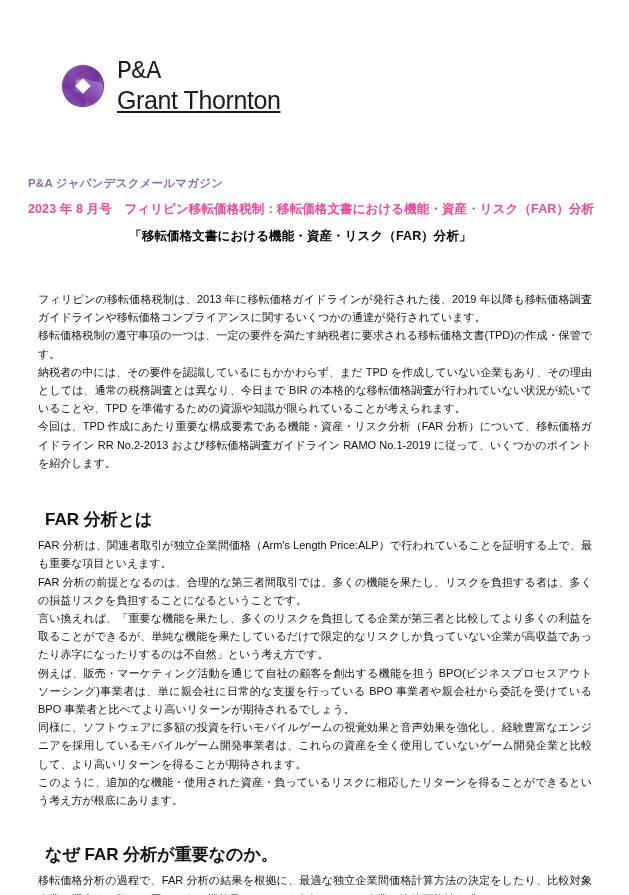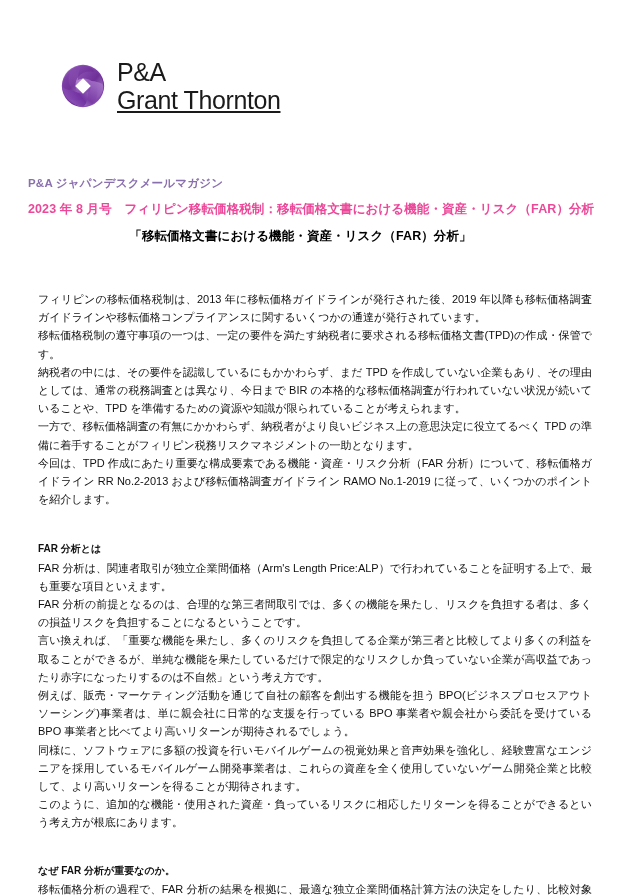--- a/index.html
+++ b/index.html
@@ -43,21 +43,21 @@
   .logo-wordmark {
     display: flex;
     flex-direction: column;
     justify-content: center;
     line-height: 1.0;
   }
   .logo-line1 {
     font-size: 25px;
     letter-spacing: -0.4px;
     color: #1a1a1a;
-    font-family: Liberation Sans, sans-serif;
+    font-family: Liberation Mono, monospace;
     line-height: 1.12;
   }
   .logo-line2 {
     font-size: 25px;
     letter-spacing: -0.4px;
     color: #1a1a1a;
     font-family: "Liberation Sans", "DejaVu Sans", sans-serif;
     line-height: 1.12;
     text-decoration: underline;
   }
@@ -107,24 +107,24 @@
     line-height: 18.2px;
     color: #111111;
     text-align: justify;
     text-justify: inter-character;
   }
   .para {
     margin: 0;
     padding: 0;
   }
   .section-head {
-    margin: 0;
+    margin: 7px;
     padding: 0;
     font-weight: bold;
-    font-size: 10px;
+    font-size: 17px;
     line-height: 18.2px;
   }
   .spacer-lg { height: 32px; }
   .spacer-md { height: 30px; }
 </style>
 </head>
 <body>
 
 <div class="page">
 
@@ -174,21 +174,20 @@
     <p class="masthead-kicker">P&amp;A ジャパンデスクメールマガジン</p>
     <p class="masthead-title">2023 年 8 月号　フィリピン移転価格税制：移転価格文書における機能・資産・リスク（FAR）分析</p>
     <p class="masthead-subtitle">「移転価格文書における機能・資産・リスク（FAR）分析」</p>
   </div>
 
   <div class="body-copy">
 
     <p class="para">フィリピンの移転価格税制は、2013 年に移転価格ガイドラインが発行された後、2019 年以降も移転価格調査ガイドラインや移転価格コンプライアンスに関するいくつかの通達が発行されています。</p>
     <p class="para">移転価格税制の遵守事項の一つは、一定の要件を満たす納税者に要求される移転価格文書(TPD)の作成・保管です。</p>
     <p class="para">納税者の中には、その要件を認識しているにもかかわらず、まだ TPD を作成していない企業もあり、その理由としては、通常の税務調査とは異なり、今日まで BIR の本格的な移転価格調査が行われていない状況が続いていることや、TPD を準備するための資源や知識が限られていることが考えられます。</p>
-    <p class="para">一方で、移転価格調査の有無にかかわらず、納税者がより良いビジネス上の意思決定に役立てるべく TPD の準備に着手することがフィリピン税務リスクマネジメントの一助となります。</p>
     <p class="para">今回は、TPD 作成にあたり重要な構成要素である機能・資産・リスク分析（FAR 分析）について、移転価格ガイドライン RR No.2-2013 および移転価格調査ガイドライン RAMO No.1-2019 に従って、いくつかのポイントを紹介します。</p>
 
     <div class="spacer-lg"></div>
 
     <p class="section-head">FAR 分析とは</p>
     <p class="para">FAR 分析は、関連者取引が独立企業間価格（Arm's Length Price:ALP）で行われていることを証明する上で、最も重要な項目といえます。</p>
     <p class="para">FAR 分析の前提となるのは、合理的な第三者間取引では、多くの機能を果たし、リスクを負担する者は、多くの損益リスクを負担することになるということです。</p>
     <p class="para">言い換えれば、「重要な機能を果たし、多くのリスクを負担してる企業が第三者と比較してより多くの利益を取ることができるが、単純な機能を果たしているだけで限定的なリスクしか負っていない企業が高収益であったり赤字になったりするのは不自然」という考え方です。</p>
     <p class="para">例えば、販売・マーケティング活動を通じて自社の顧客を創出する機能を担う BPO(ビジネスプロセスアウトソーシング)事業者は、単に親会社に日常的な支援を行っている BPO 事業者や親会社から委託を受けている BPO 事業者と比べてより高いリターンが期待されるでしょう。</p>
     <p class="para">同様に、ソフトウェアに多額の投資を行いモバイルゲームの視覚効果と音声効果を強化し、経験豊富なエンジニアを採用しているモバイルゲーム開発事業者は、これらの資産を全く使用していないゲーム開発企業と比較して、より高いリターンを得ることが期待されます。</p>

